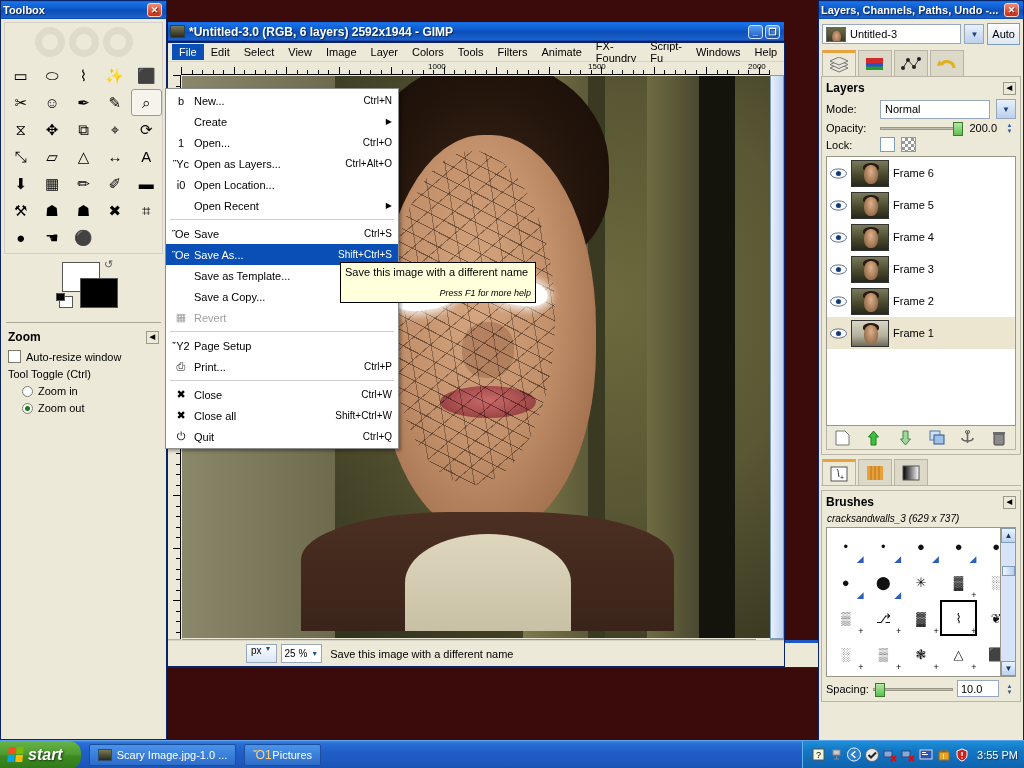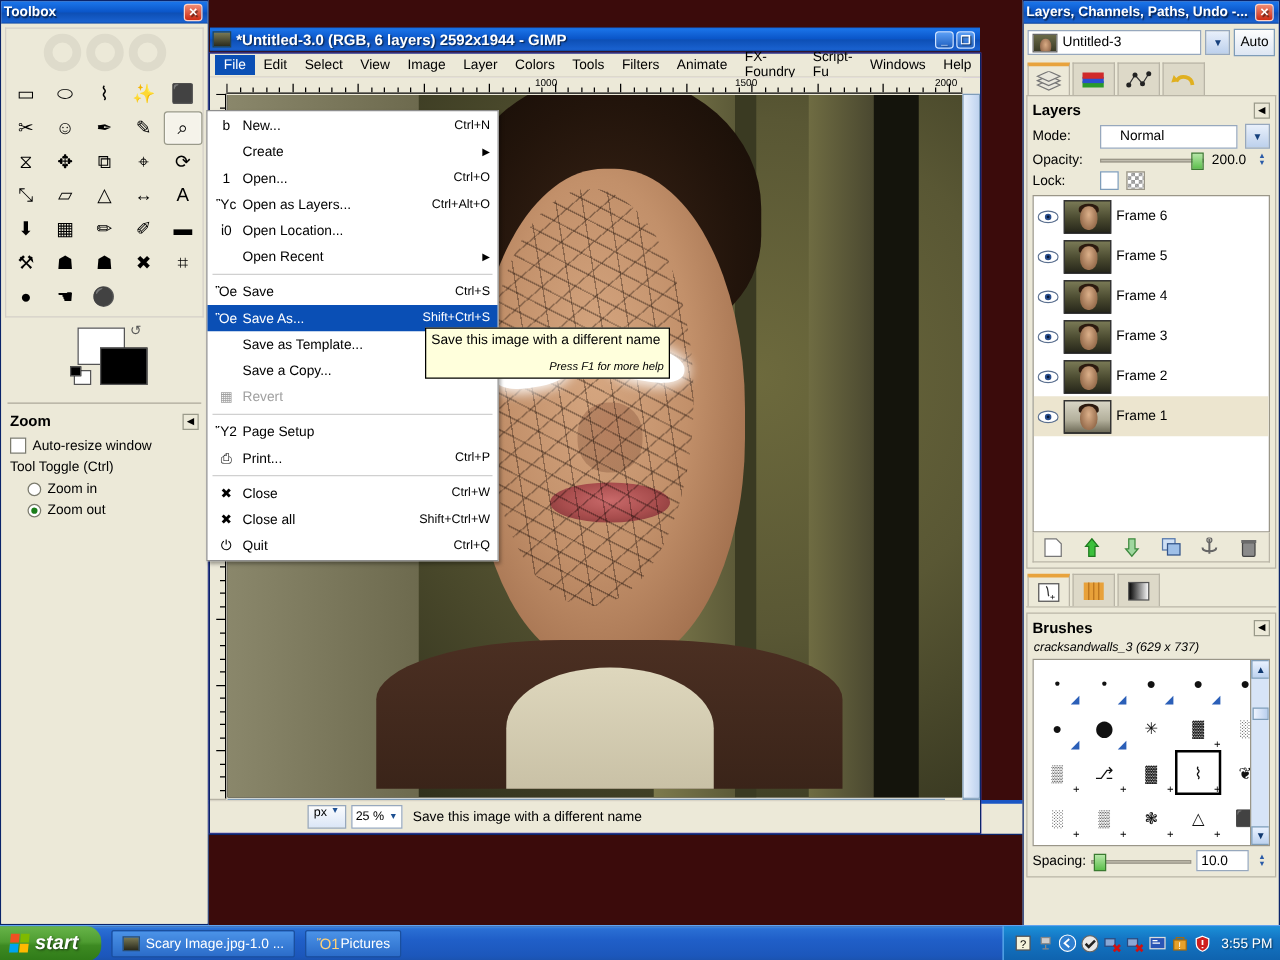--- a/index.html
+++ b/index.html
@@ -53,21 +53,21 @@
   .optrow{display:flex;align-items:center;gap:5px;margin:5px 0;font-size:11px;}
   .cbox{width:13px;height:13px;background:#fff;border:1px solid #7b7b6e;}
   .radio{width:11px;height:11px;border-radius:50%;background:#fff;border:1px solid #7b7b6e;
      display:inline-block;position:relative;}
   .radio.on::after{content:"";position:absolute;left:2px;top:2px;width:5px;height:5px;border-radius:50%;background:#1a7d1a;}
   .indent{margin-left:14px;}
 
   
   #gimpwin{
     position:absolute;left:167px;top:42px;width:618px;height:625px;
-    border:1px solid #0a246a;background:#8b5cf6;
+    border:1px solid #0a246a;background:#f9a8d4;
   }
   #gimp-menubar{height:19px;background:#ece9d8;display:flex;align-items:center;
     border-bottom:1px solid #d8d4c6;padding-left:4px;font-size:11px;}
   .mi{padding:2px 7px;cursor:default;}
   .mi.active{background:#0a4fb5;color:#fff;}
   #canvas-area{position:relative;height:calc(100% - 19px);background:#ece9d8;}
   #hruler{position:absolute;left:13px;top:0;right:14px;height:13px;background:#ece9d8;
      border-bottom:1px solid #000;overflow:hidden;font-size:8px;}
   #vruler{position:absolute;left:0;top:13px;bottom:27px;width:13px;background:#ece9d8;
      border-right:1px solid #000;overflow:hidden;}
@@ -163,21 +163,21 @@
   .dtab{width:34px;height:26px;border:1px solid #b9b5a6;border-bottom:none;background:#ddd9c8;
      display:flex;align-items:center;justify-content:center;}
   .dtab.active{background:#ece9d8;border-top:3px solid #e8a33d;}
   .panelbox{border:1px solid #b9b5a6;background:#ece9d8;margin-top:-1px;padding:4px;}
   .panel-head{display:flex;align-items:center;font-weight:bold;font-size:12px;margin-bottom:4px;}
   .panel-head .collapse{margin-left:auto;width:13px;height:13px;border:1px solid #9a9a8a;background:#ece9d8;
      display:flex;align-items:center;justify-content:center;font-size:7px;}
   .prow{display:flex;align-items:center;gap:6px;margin:3px 0;font-size:11px;}
   .prow .lab{width:48px;}
   .combo{flex:1;height:19px;border:1px solid #97a8bd;background:#fff;display:flex;align-items:center;
-     padding:0 15px;font-size:11px;}
+     padding:0 4px;font-size:11px;}
   .slider{flex:1;height:12px;position:relative;}
   .slider .track{position:absolute;left:0;right:0;top:5px;height:3px;background:#c0bcae;border:1px solid #9a9688;}
   .slider .knob{position:absolute;right:0;top:0;width:10px;height:14px;background:linear-gradient(to bottom,#b6e7a8,#5cbf4c);
      border:1px solid #3a7a30;}
   .spin{width:13px;display:flex;flex-direction:column;font-size:6px;color:#2a5ba8;line-height:6px;align-items:center;}
   .lockbox{width:15px;height:15px;border:1px solid #7f9db9;background:#fff;}
   .checker{width:15px;height:15px;border:1px solid #9a9688;
      background-image:linear-gradient(45deg,#999 25%,transparent 25%,transparent 75%,#999 75%),
                       linear-gradient(45deg,#999 25%,#fff 25%,#fff 75%,#999 75%);
      background-size:6px 6px;background-position:0 0,3px 3px;}

